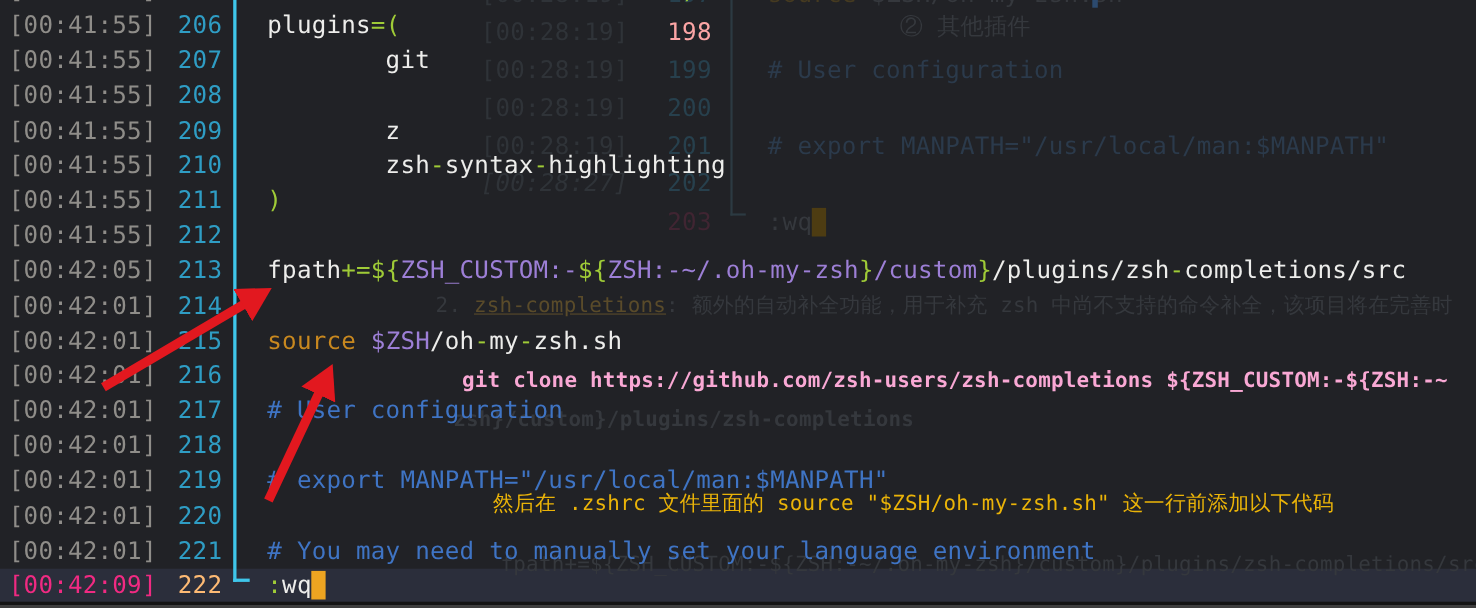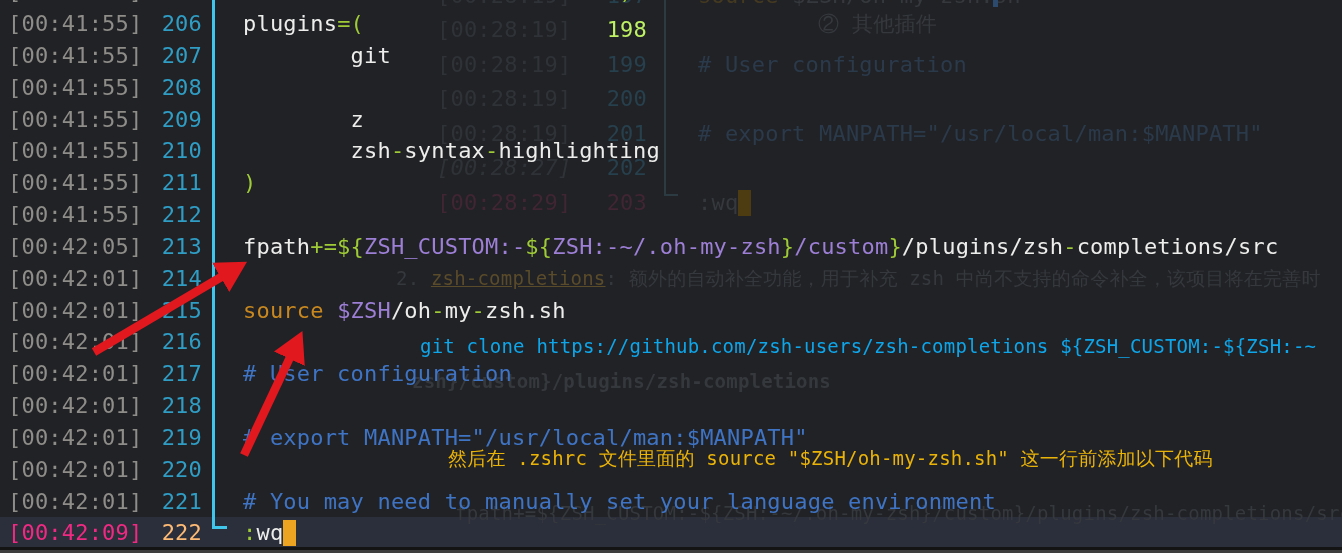--- a/index.html
+++ b/index.html
@@ -26,33 +26,33 @@
   .strip{position:absolute; left:0; width:1342px;}
 </style>
 </head>
 <body>
 
 <div id="screen">
   <div class="rowbg" id="active-row-bg" style="top: 517.3px; height: 31.8px; background: rgb(43, 46, 59);"></div>
 
   <div class="glayer" id="ghost-doc-layer">
       <div class="ghostline" style="left: 396px; top: 266px;"><span style="color: rgb(53, 56, 61);">2. </span><span style="color: rgb(90, 75, 42); text-decoration: underline;">zsh-completions</span><span style="color: rgb(53, 56, 61);">: 额外的自动补全功能，用于补充 zsh 中尚不支持的命令补全，该项目将在完善时</span></div>
-      <div class="ghostline" style="left: 420px; top: 334px;"><span style="color: #0ea5e9;">git clone https://github.com/zsh-users/zsh-completions ${ZSH_CUSTOM:-${ZSH:-~</span></div>
+      <div class="ghostline" style="left: 420px; top: 334px;"><span style="color: #f9a8d4; font-weight: bold;">git clone https://github.com/zsh-users/zsh-completions ${ZSH_CUSTOM:-${ZSH:-~</span></div>
       <div class="ghostline" style="left: 412px; top: 369px;"><span style="color: rgb(53, 56, 61); font-weight: bold;">zsh}/custom}/plugins/zsh-completions</span></div>
       <div class="ghostline" style="left: 448px; top: 446px;"><span style="color: #eab308;">然后在 .zshrc 文件里面的 source "$ZSH/oh-my-zsh.sh" 这一行前添加以下代码</span></div>
       <div class="ghostline" style="left: 455px; top: 501px;"><span style="color: rgb(53, 56, 61);">fpath+=${ZSH_CUSTOM:-${ZSH:-~/.oh-my-zsh}/custom}/plugins/zsh-completions/src</span></div>
     </div>
   <div class="glayer" id="ghost-term-layer">
       <div class="row grow" style="top: -20.5px;"><span class="ts" style="color: rgb(47, 51, 56);">[00:28:19]</span><span class="num" style="color: rgb(39, 64, 77);">197</span><span class="code"><span style="color: rgb(69, 58, 32);">source </span><span style="color: rgb(53, 56, 61);">$ZSH/oh-my-zsh.sh</span></span></div>
-      <div class="row grow" style="top: 14px;"><span class="ts" style="color: rgb(47, 51, 56);">[00:28:19]</span><span class="num" style="color: #bef264;">198</span><span class="code"></span></div>
+      <div class="row grow" style="top: 14px;"><span class="ts" style="color: rgb(47, 51, 56);">[00:28:19]</span><span class="num" style="color: #fca5a5;">198</span><span class="code"></span></div>
       <div class="row grow" style="top: 48.5px;"><span class="ts" style="color: rgb(47, 51, 56);">[00:28:19]</span><span class="num" style="color: rgb(39, 64, 77);">199</span><span class="code"><span style="color: rgb(43, 58, 75);"># User configuration</span></span></div>
       <div class="row grow" style="top: 83px;"><span class="ts" style="color: rgb(47, 51, 56);">[00:28:19]</span><span class="num" style="color: rgb(39, 64, 77);">200</span><span class="code"></span></div>
       <div class="row grow" style="top: 117.5px;"><span class="ts" style="color: rgb(47, 51, 56);">[00:28:19]</span><span class="num" style="color: rgb(39, 64, 77);">201</span><span class="code"><span style="color: rgb(43, 58, 75);"># export MANPATH="/usr/local/man:$MANPATH"</span></span></div>
       <div class="row grow" style="top: 152px;"><span class="ts" style="color: rgb(47, 51, 56); font-style: italic;">[00:28:27]</span><span class="num" style="color: rgb(39, 64, 77);">202</span><span class="code"></span></div>
-      <div class="row grow" style="top: 186.5px;"><span class="ts" style="color: rgb(64, 37, 50);">[00:28:29]</span><span class="num" style="color: rgb(64, 37, 50);">203</span><span class="code"><span style="color: rgb(53, 56, 61);">:wq</span><span class="cursor" style="background: rgb(77, 60, 18);"></span></span></div>
+      <div class="row grow" style="top: 186.5px;"><span class="num" style="color: rgb(64, 37, 50);">203</span><span class="code"><span style="color: rgb(53, 56, 61);">:wq</span><span class="cursor" style="background: rgb(77, 60, 18);"></span></span></div>
       <div class="ghostline" style="left: 818px; top: 12px; font-size: 21px; color: rgb(53, 56, 61);">② 其他插件</div>
     </div>
 
   <div class="mlayer" id="main-rows">
       <div class="row" style="top: -23.8px;"><span class="ts" style="color: rgb(143, 141, 137);">[00:41:55]</span><span class="num" style="color: rgb(47, 157, 196);">205</span><span class="code"><span style="color: rgb(237, 237, 235);">                            </span><span style="color: rgb(159, 203, 55);">)</span></span></div>
       <div class="row" style="top: 8px;"><span class="ts" style="color: rgb(143, 141, 137);">[00:41:55]</span><span class="num" style="color: rgb(47, 157, 196);">206</span><span class="code"><span style="color: rgb(237, 237, 235);">plugins</span><span style="color: rgb(159, 203, 55);">=(</span></span></div>
       <div class="row" style="top: 39.8px;"><span class="ts" style="color: rgb(143, 141, 137);">[00:41:55]</span><span class="num" style="color: rgb(47, 157, 196);">207</span><span class="code"><span style="color: rgb(237, 237, 235);">        git</span></span></div>
       <div class="row" style="top: 71.7px;"><span class="ts" style="color: rgb(143, 141, 137);">[00:41:55]</span><span class="num" style="color: rgb(47, 157, 196);">208</span></div>
       <div class="row" style="top: 103.5px;"><span class="ts" style="color: rgb(143, 141, 137);">[00:41:55]</span><span class="num" style="color: rgb(47, 157, 196);">209</span><span class="code"><span style="color: rgb(237, 237, 235);">        z</span></span></div>
       <div class="row" style="top: 135.3px;"><span class="ts" style="color: rgb(143, 141, 137);">[00:41:55]</span><span class="num" style="color: rgb(47, 157, 196);">210</span><span class="code"><span style="color: rgb(237, 237, 235);">        zsh</span><span style="color: rgb(159, 203, 55);">-</span><span style="color: rgb(237, 237, 235);">syntax</span><span style="color: rgb(159, 203, 55);">-</span><span style="color: rgb(237, 237, 235);">highlighting</span></span></div>

